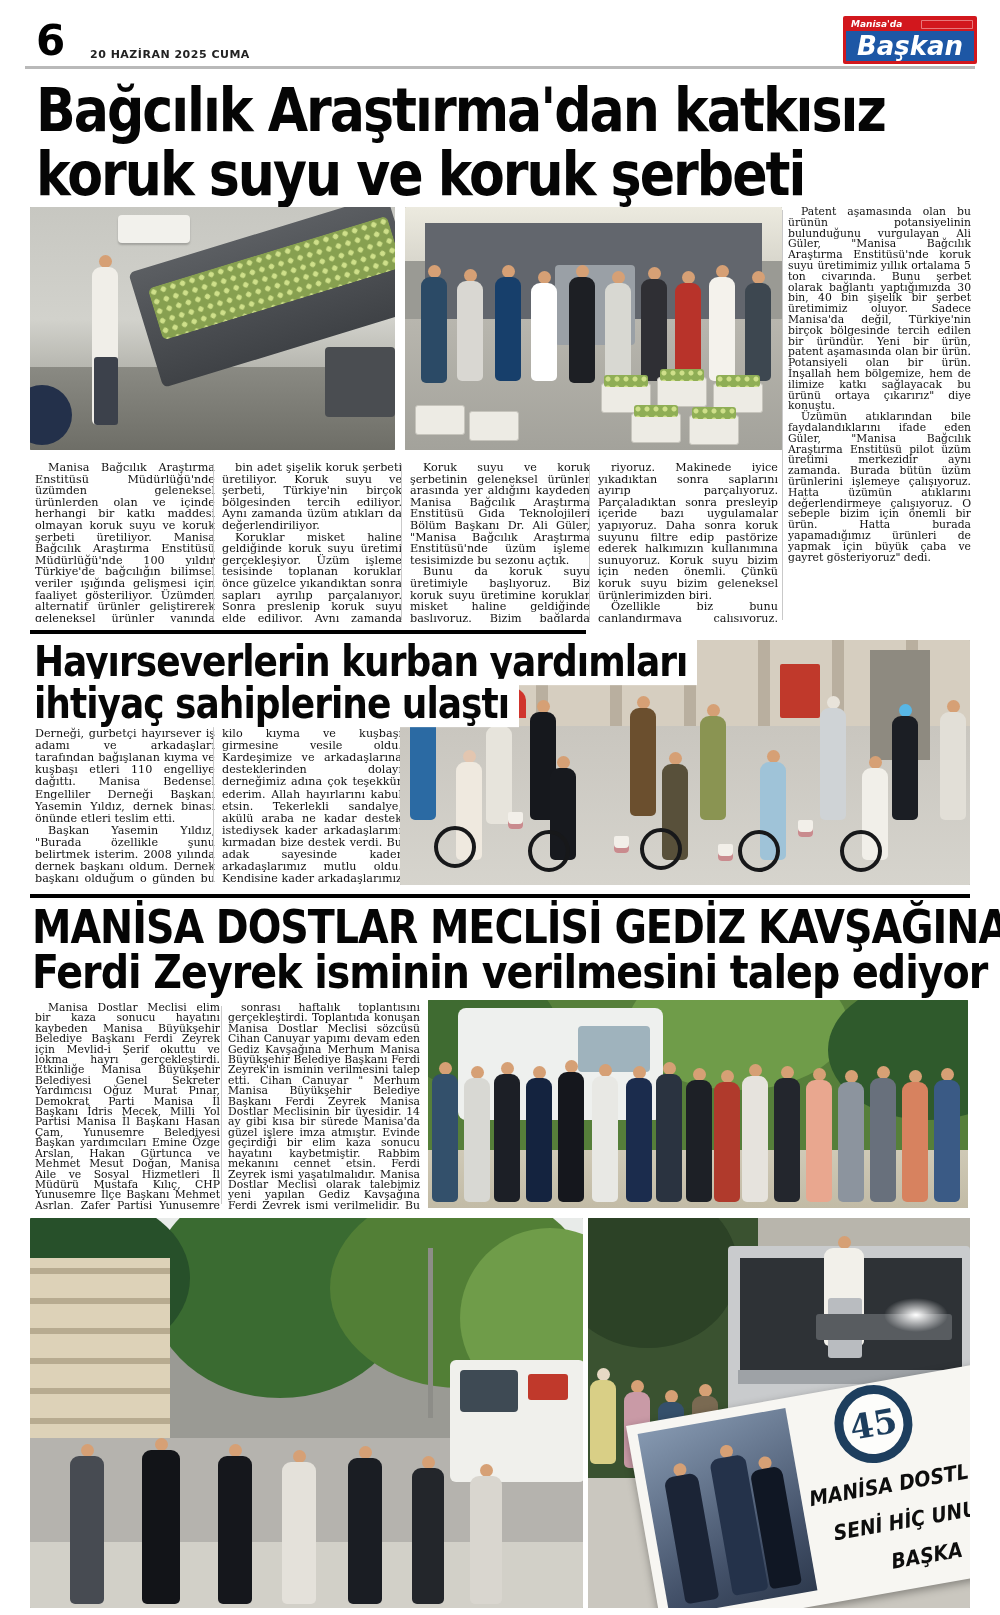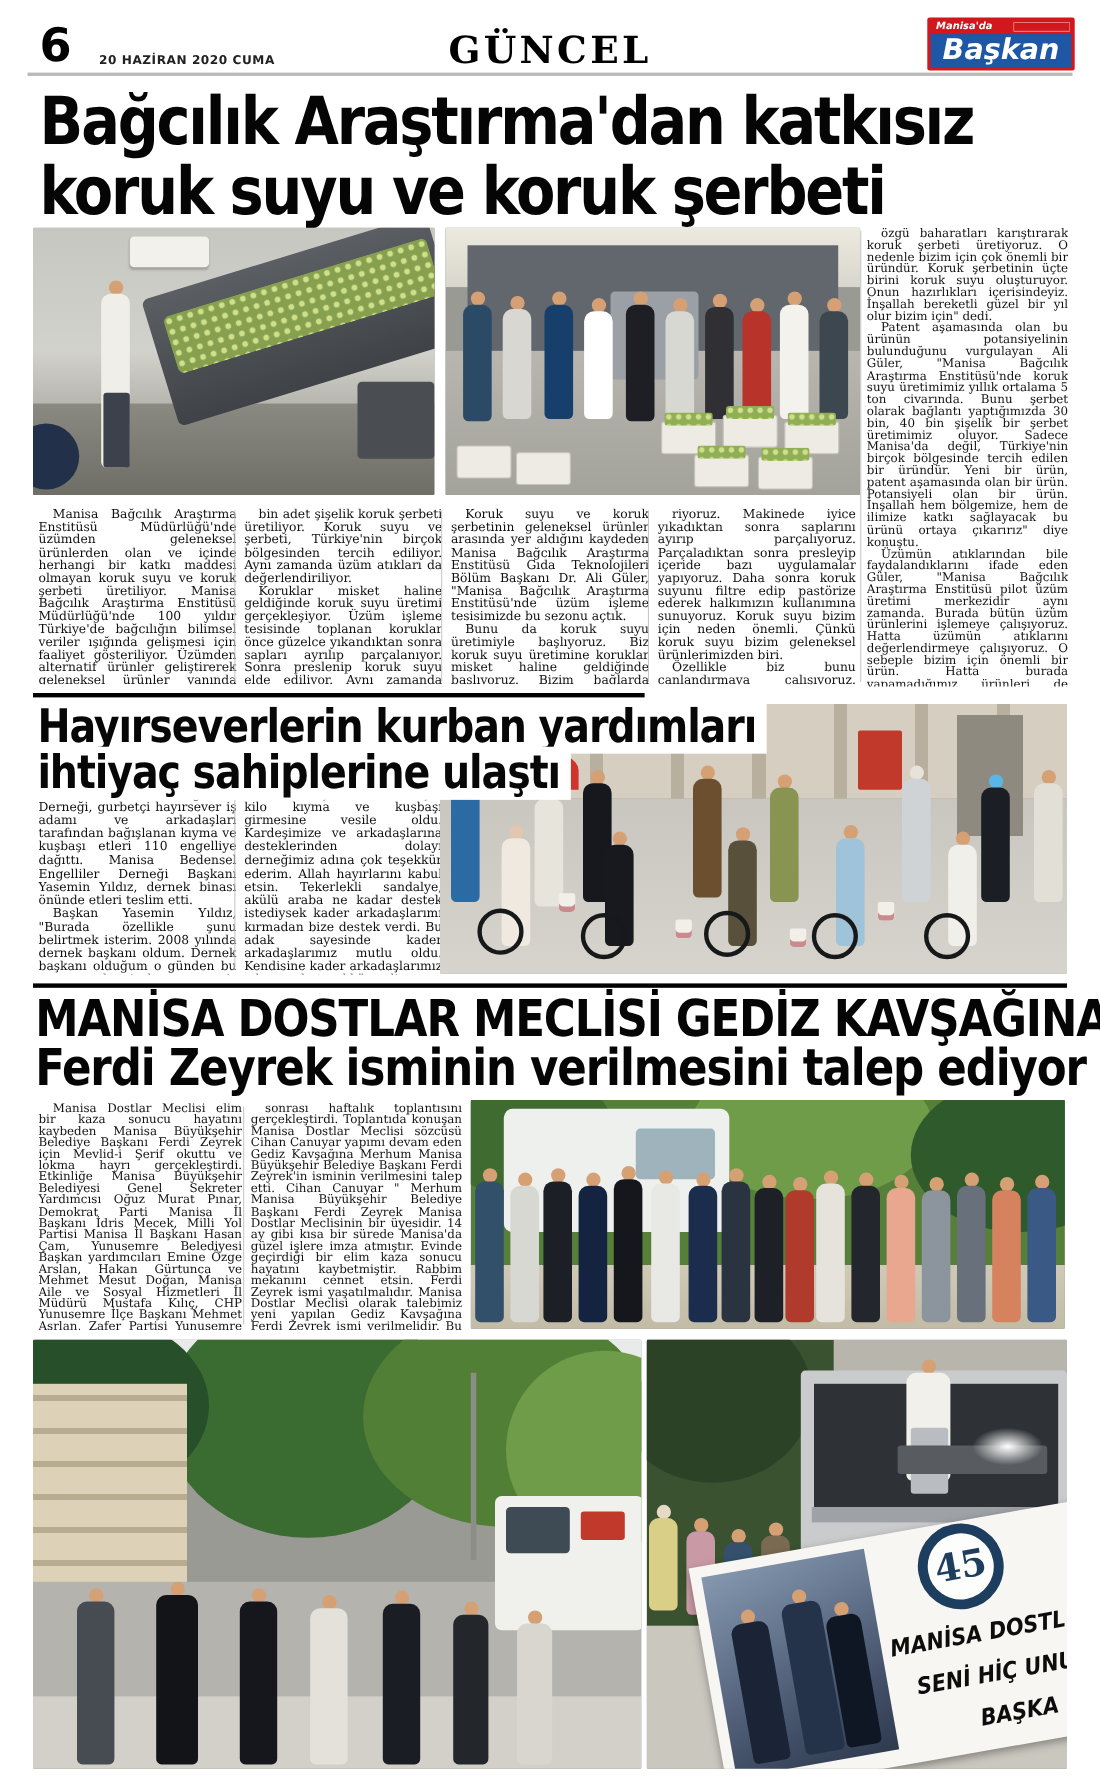--- a/index.html
+++ b/index.html
@@ -67,22 +67,21 @@
          font:700 34px "DejaVu Serif",serif;color:#1d3e5e;line-height:60px}
   .bline{position:absolute;font:italic 800 21px "DejaVu Sans",sans-serif;font-stretch:condensed;
          color:#0d0d0d;white-space:nowrap}
 </style>
 </head>
 <body>
 
 <div class="page">
 
   <div class="pageno">6</div>
-  <div class="dateline">20 HAZİRAN 2020 CUMA</div>
-  <div class="section">GÜNCEL</div>
+  <div class="dateline">20 HAZİRAN 2025 CUMA</div>
   <div class="logo">
     <div class="logo-top">Manisa'da</div>
     <div class="logo-strip"></div>
     <div class="logo-main">Başkan</div>
   </div>
   <div class="head-rule"></div>
 
   <div class="h1line" style="top:76px">Bağcılık Araştırma'dan katkısız</div>
   <div class="h1line" style="top:140px">koruk suyu ve koruk şerbeti</div>
 
@@ -131,21 +130,20 @@
     </div>
   <div class="col a1col" style="left:410px">
       <p>Koruk suyu ve koruk şerbetinin geleneksel ürünler arasında yer aldığını kaydeden Manisa Bağcılık Araştırma Enstitüsü Gıda Teknolojileri Bölüm Başkanı Dr. Ali Güler, "Manisa Bağcılık Araştırma Enstitüsü'nde üzüm işleme tesisimizde bu sezonu açtık.</p>
       <p>Bunu da koruk suyu üretimiyle başlıyoruz. Biz koruk suyu üretimine koruklar misket haline geldiğinde başlıyoruz. Bizim bağlarda farklı çeşitlerimiz var. Hasat ettiğimiz korukları öncelikle tesisimize geti-</p>
     </div>
   <div class="col a1col" style="left:598px">
       <p>riyoruz. Makinede iyice yıkadıktan sonra saplarını ayırıp parçalıyoruz. Parçaladıktan sonra presleyip içeride bazı uygulamalar yapıyoruz. Daha sonra koruk suyunu filtre edip pastörize ederek halkımızın kullanımına sunuyoruz. Koruk suyu bizim için neden önemli. Çünkü koruk suyu bizim geleneksel ürünlerimizden biri.</p>
       <p>Özellikle biz bunu canlandırmaya çalışıyoruz. Koruk suyundan koruk şerbeti üretiyoruz. Elde ettiğimiz koruk sularıyla Manisa'ya</p>
     </div>
   <div class="col a1col5">
-    <p>özgü baharatları karıştırarak koruk şerbeti üretiyoruz. O nedenle bizim için çok önemli bir üründür. Koruk şerbetinin üçte birini koruk suyu oluşturuyor. Onun hazırlıkları içerisindeyiz. İnşallah bereketli güzel bir yıl olur bizim için" dedi.</p>
       <p>Patent aşamasında olan bu ürünün potansiyelinin bulunduğunu vurgulayan Ali Güler, "Manisa Bağcılık Araştırma Enstitüsü'nde koruk suyu üretimimiz yıllık ortalama 5 ton civarında. Bunu şerbet olarak bağlantı yaptığımızda 30 bin, 40 bin şişelik bir şerbet üretimimiz oluyor. Sadece Manisa'da değil, Türkiye'nin birçok bölgesinde tercih edilen bir üründür. Yeni bir ürün, patent aşamasında olan bir ürün. Potansiyeli olan bir ürün. İnşallah hem bölgemize, hem de ilimize katkı sağlayacak bu ürünü ortaya çıkarırız" diye konuştu.</p>
     <p><span>Üzümün atıklarından bile faydalandıklarını ifade eden Güler, "Manisa Bağcılık Araştırma Enstitüsü pilot üzüm üretimi merkezidir aynı zamanda. Burada bütün üzüm ürünlerini işlemeye çalışıyoruz. Hatta üzümün atıklarını değerlendirmeye çalışıyoruz. O sebeple bizim için önemli bir ürün. Hatta burada yapamadığımız ürünleri de yapmak için büyük çaba ve gayret gösteriyoruz" dedi.</span> </p>
   </div>
   <div class="vr" style="left:213px;top:464px;height:156px"></div>
   <div class="vr" style="left:401px;top:464px;height:156px"></div>
   <div class="vr" style="left:589px;top:464px;height:156px"></div>
   <div class="vr" style="left:782px;top:210px;height:410px"></div>
 
   <div class="hrb" style="left:30px;top:630px;width:556px"></div>
   <div class="h2line" style="top:638px">Hayırseverlerin kurban yardımları</div>

